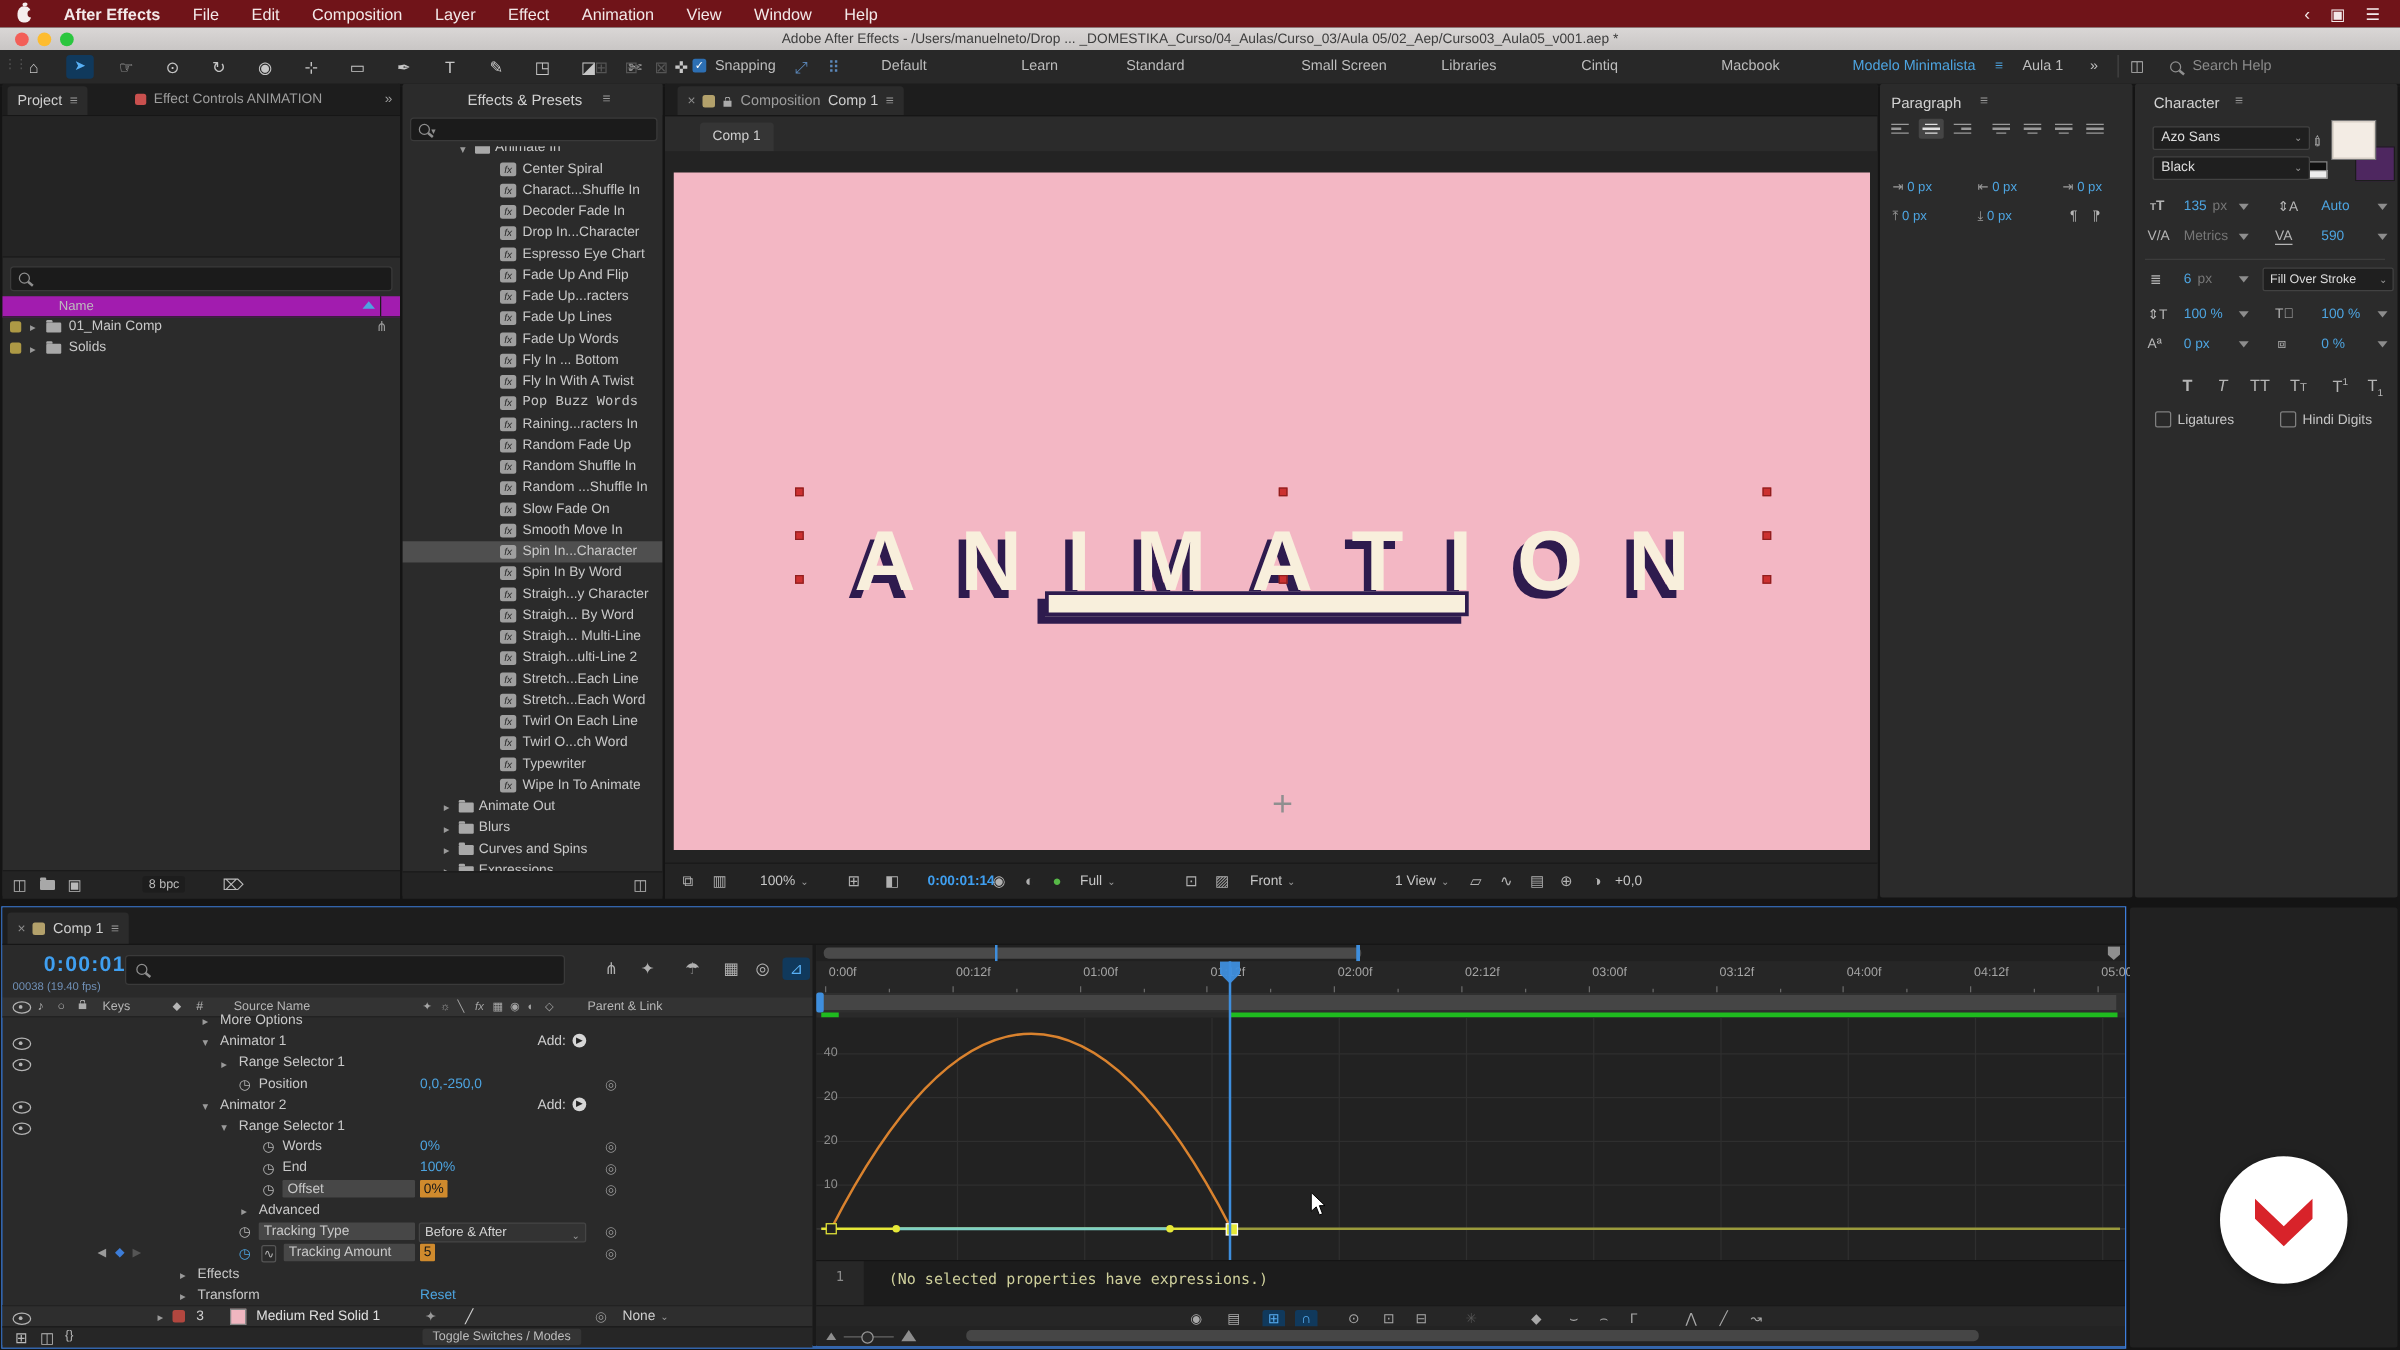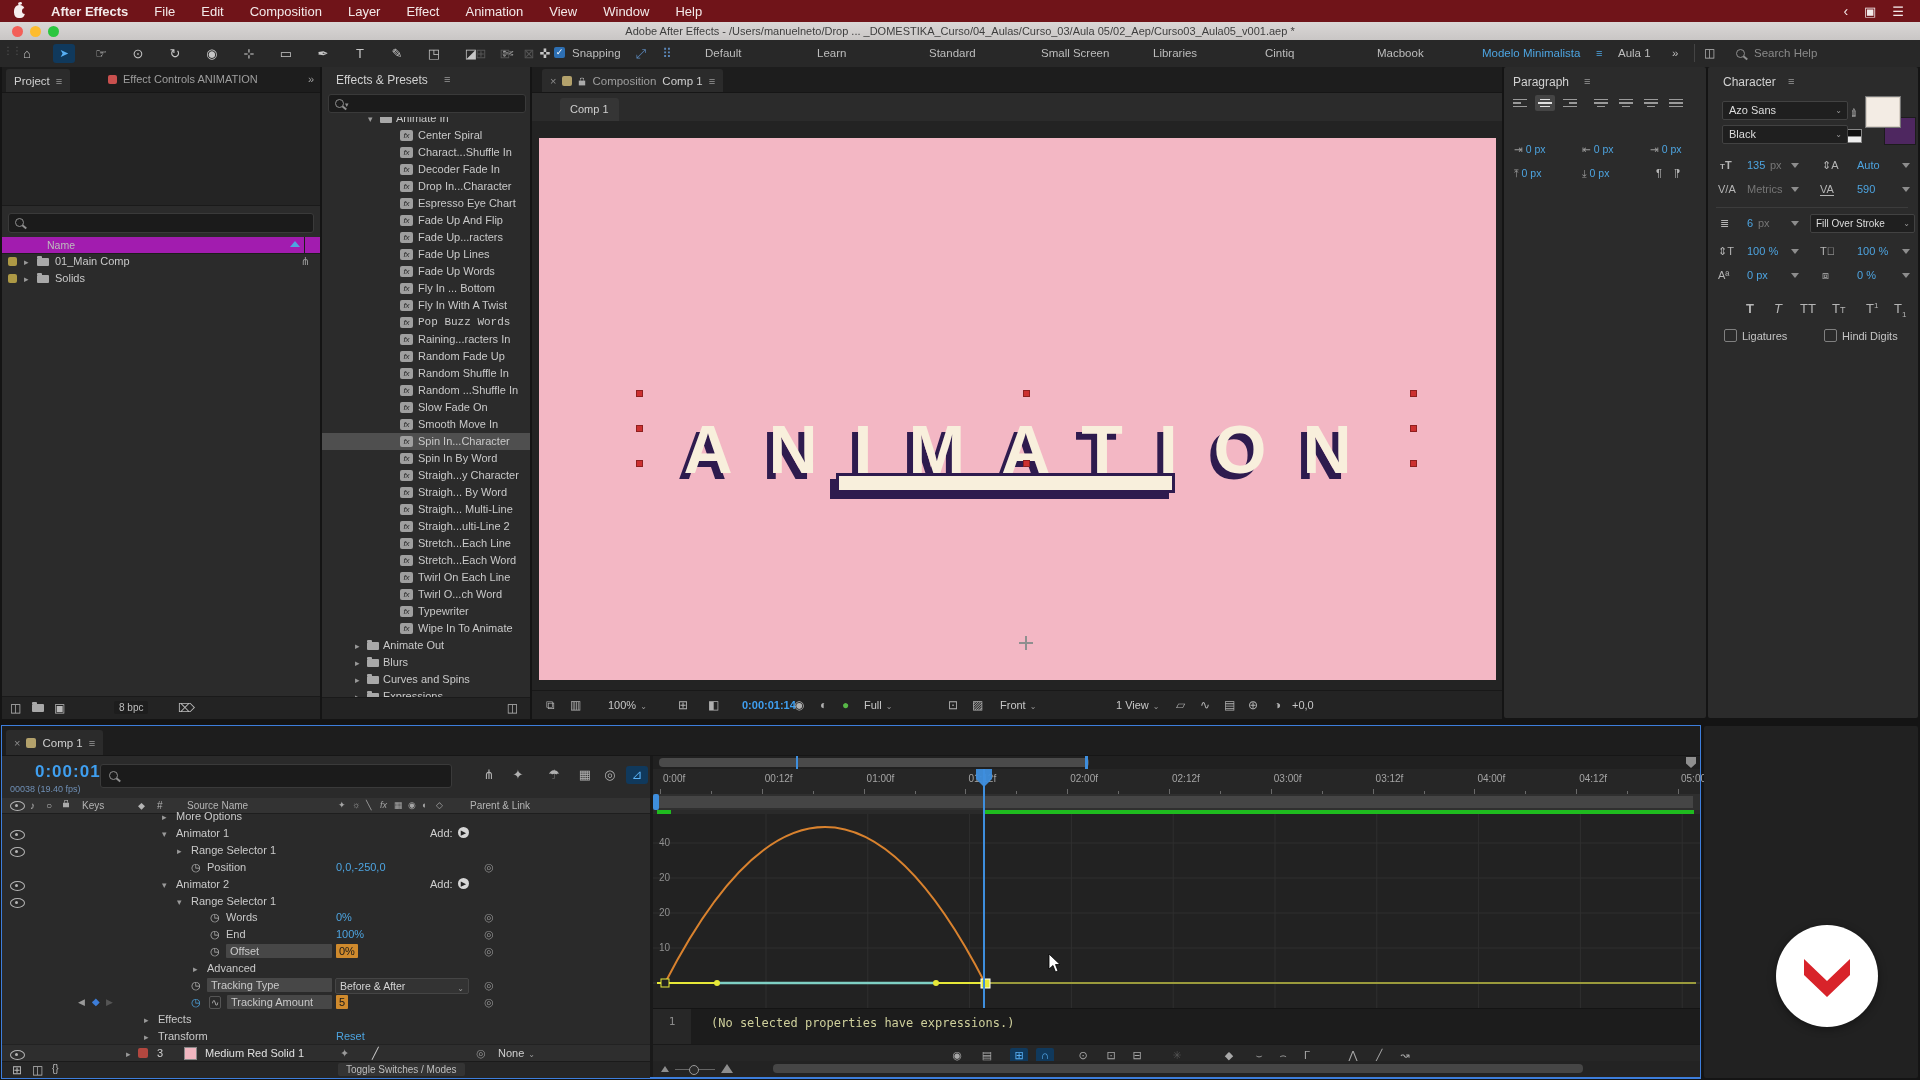--- a/index.html
+++ b/index.html
@@ -138,21 +138,21 @@
       </div>
     <span style="position:absolute;left:554px;top:7px;width:11px;height:11px;background:#2d6fb3;border-radius:2px;color:#fff;font-size:9px;text-align:center;line-height:11px;">✓</span>
     <span class="wslabel" style="position:absolute;left:572px;top:7px;">Snapping</span>
     <div id="snapicons">
         <span class="tool" style="left: 630px; color: rgb(91, 135, 185);">⤢</span>
         <span class="tool" style="left: 656px; color: rgb(91, 135, 185);">⠿</span>
       </div>
     <div id="workspaces">
         <span class="wslabel" style="position: absolute; top: 7px; left: 705px;">Default</span>
         <span class="wslabel" style="position: absolute; top: 7px; left: 817px;">Learn</span>
-        <span class="wslabel" style="position: absolute; top: 7px; left: 929px;">Standard</span>
+        <span class="wslabel" style="position: absolute; top: 7px; left: 901px;">Standard</span>
         <span class="wslabel" style="position: absolute; top: 7px; left: 1041px;">Small Screen</span>
         <span class="wslabel" style="position: absolute; top: 7px; left: 1153px;">Libraries</span>
         <span class="wslabel" style="position: absolute; top: 7px; left: 1265px;">Cintiq</span>
         <span class="wslabel" style="position: absolute; top: 7px; left: 1377px;">Macbook</span>
       </div>
     <span class="wslabel act" style="position:absolute;left:1482px;top:7px;">Modelo Minimalista</span>
     <span class="ham" style="position:absolute;left:1596px;top:7px;color:#4da4e0;">≡</span>
     <span class="wslabel" style="position:absolute;left:1618px;top:7px;">Aula 1</span>
     <span class="wslabel" style="position:absolute;left:1672px;top:7px;">»</span>
     <span style="position:absolute;left:1694px;top:4px;width:1px;height:18px;background:#444;"></span>
@@ -198,21 +198,21 @@
     <div class="abs" style="left:0;top:629px;width:318px;height:22px;background:#232323;border-top:1px solid #1a1a1a;">
       <span class="ic" style="position:absolute;left:8px;top:5px;">◫</span>
       <span class="fold" style="position:absolute;left:30px;top:7px;"></span>
       <span class="ic" style="position:absolute;left:52px;top:5px;">▣</span>
       <span style="position:absolute;left:112px;top:4px;background:#1d1d1d;border-radius:2px;padding:1px 5px;font-size:10px;color:#bdbdbd;">8 bpc</span>
       <span class="ic" style="position:absolute;left:176px;top:5px;">⌦</span>
     </div>
   </div>
 
   <div class="panel abs" style="left:322px;top:67px;width:208px;height:651px;">
-    <div class="tabrow" style="background:#2b2b2b;border-bottom:none;">
+    <div class="tabrow" style="background:#2b2b2b;border-bottom:none;margin-left:38px;">
       <span style="position:absolute;left:14px;top:6px;font-size:12px;color:#d2d2d2;">Effects &amp; Presets</span>
       <span class="ham" style="position:absolute;left:122px;top:6px;">≡</span>
     </div>
     <div class="searchbox" style="left:6px;top:27px;width:196px;height:17px;">
       <span class="mag" style="left:6px;top:4px;"></span>
       <span style="position:absolute;left:16px;top:6px;font-size:7px;color:#8f8f8f;">▾</span>
     </div>
     <div class="abs" style="left:0;top:50px;width:208px;height:580px;overflow:hidden;" id="fx-list">
         <div class="fxrow" style="top: -7px;">
           <span class="chevl" style="position:absolute;left:46px;top:4px;">▾</span>

